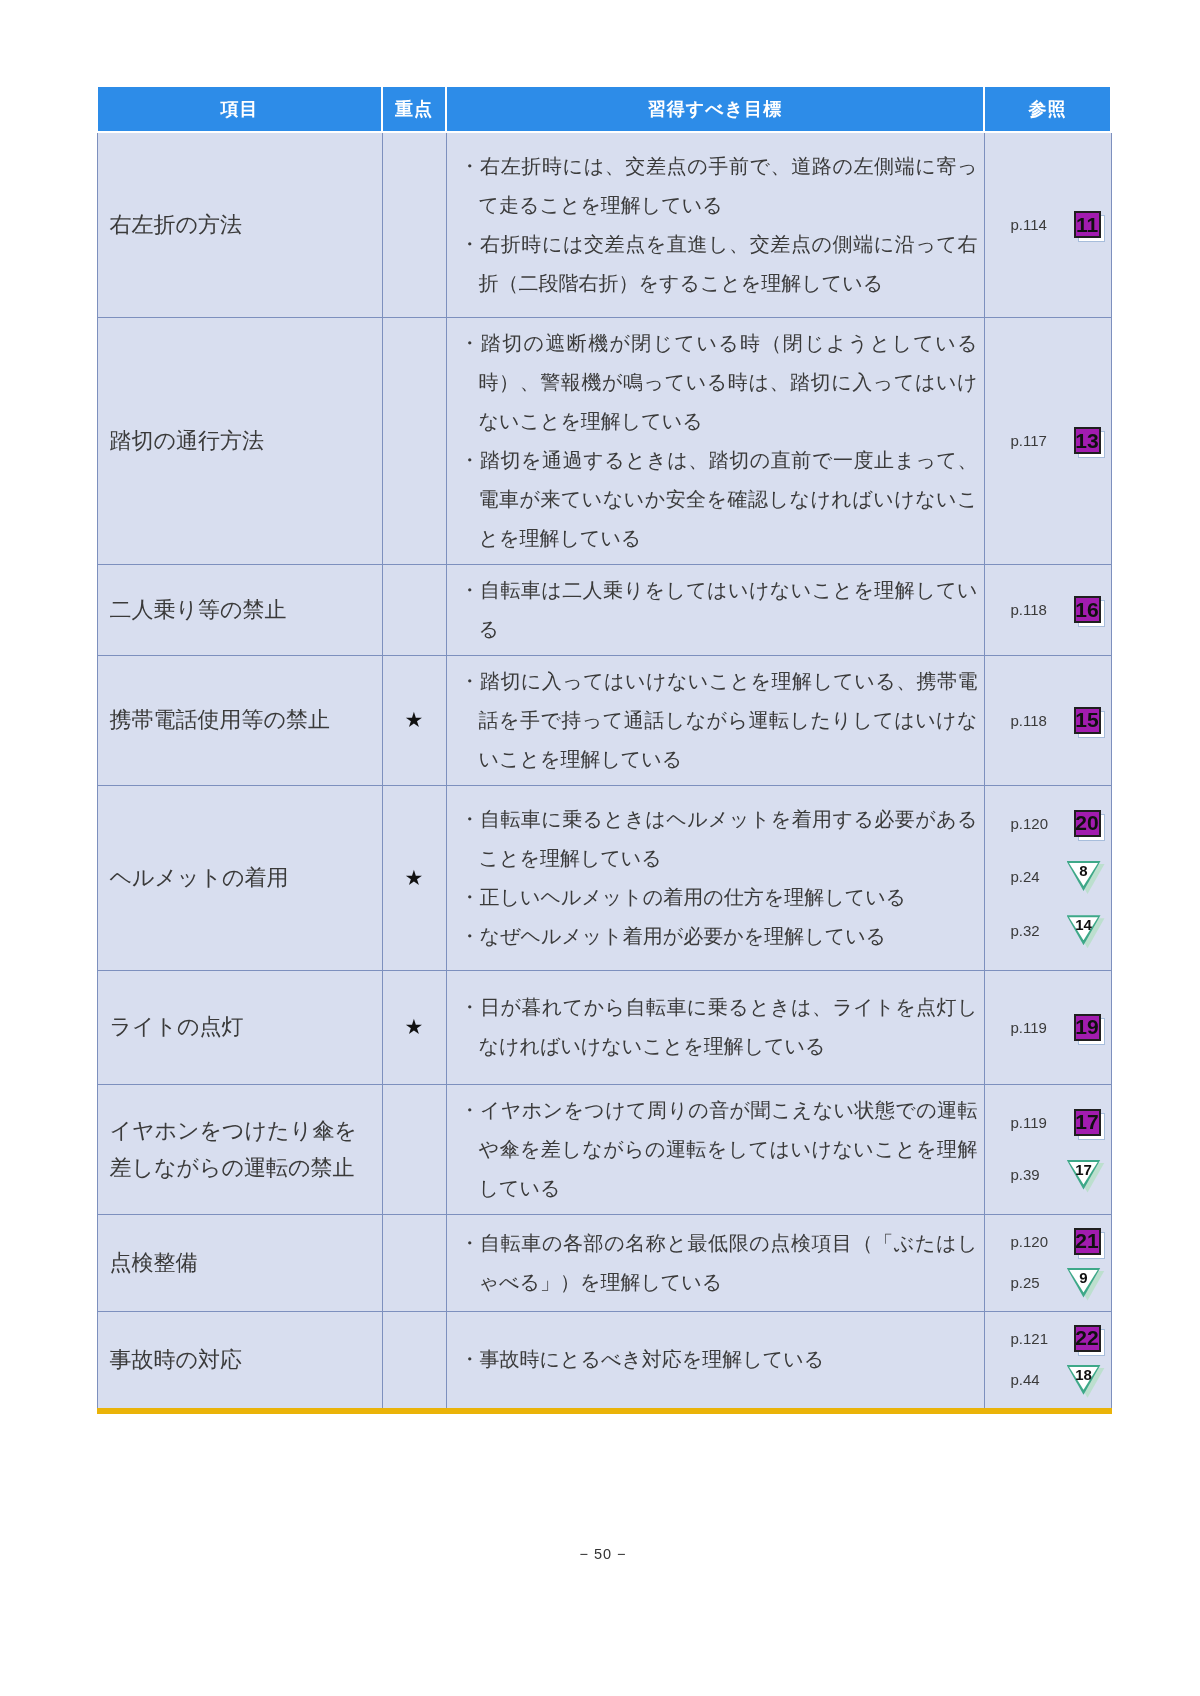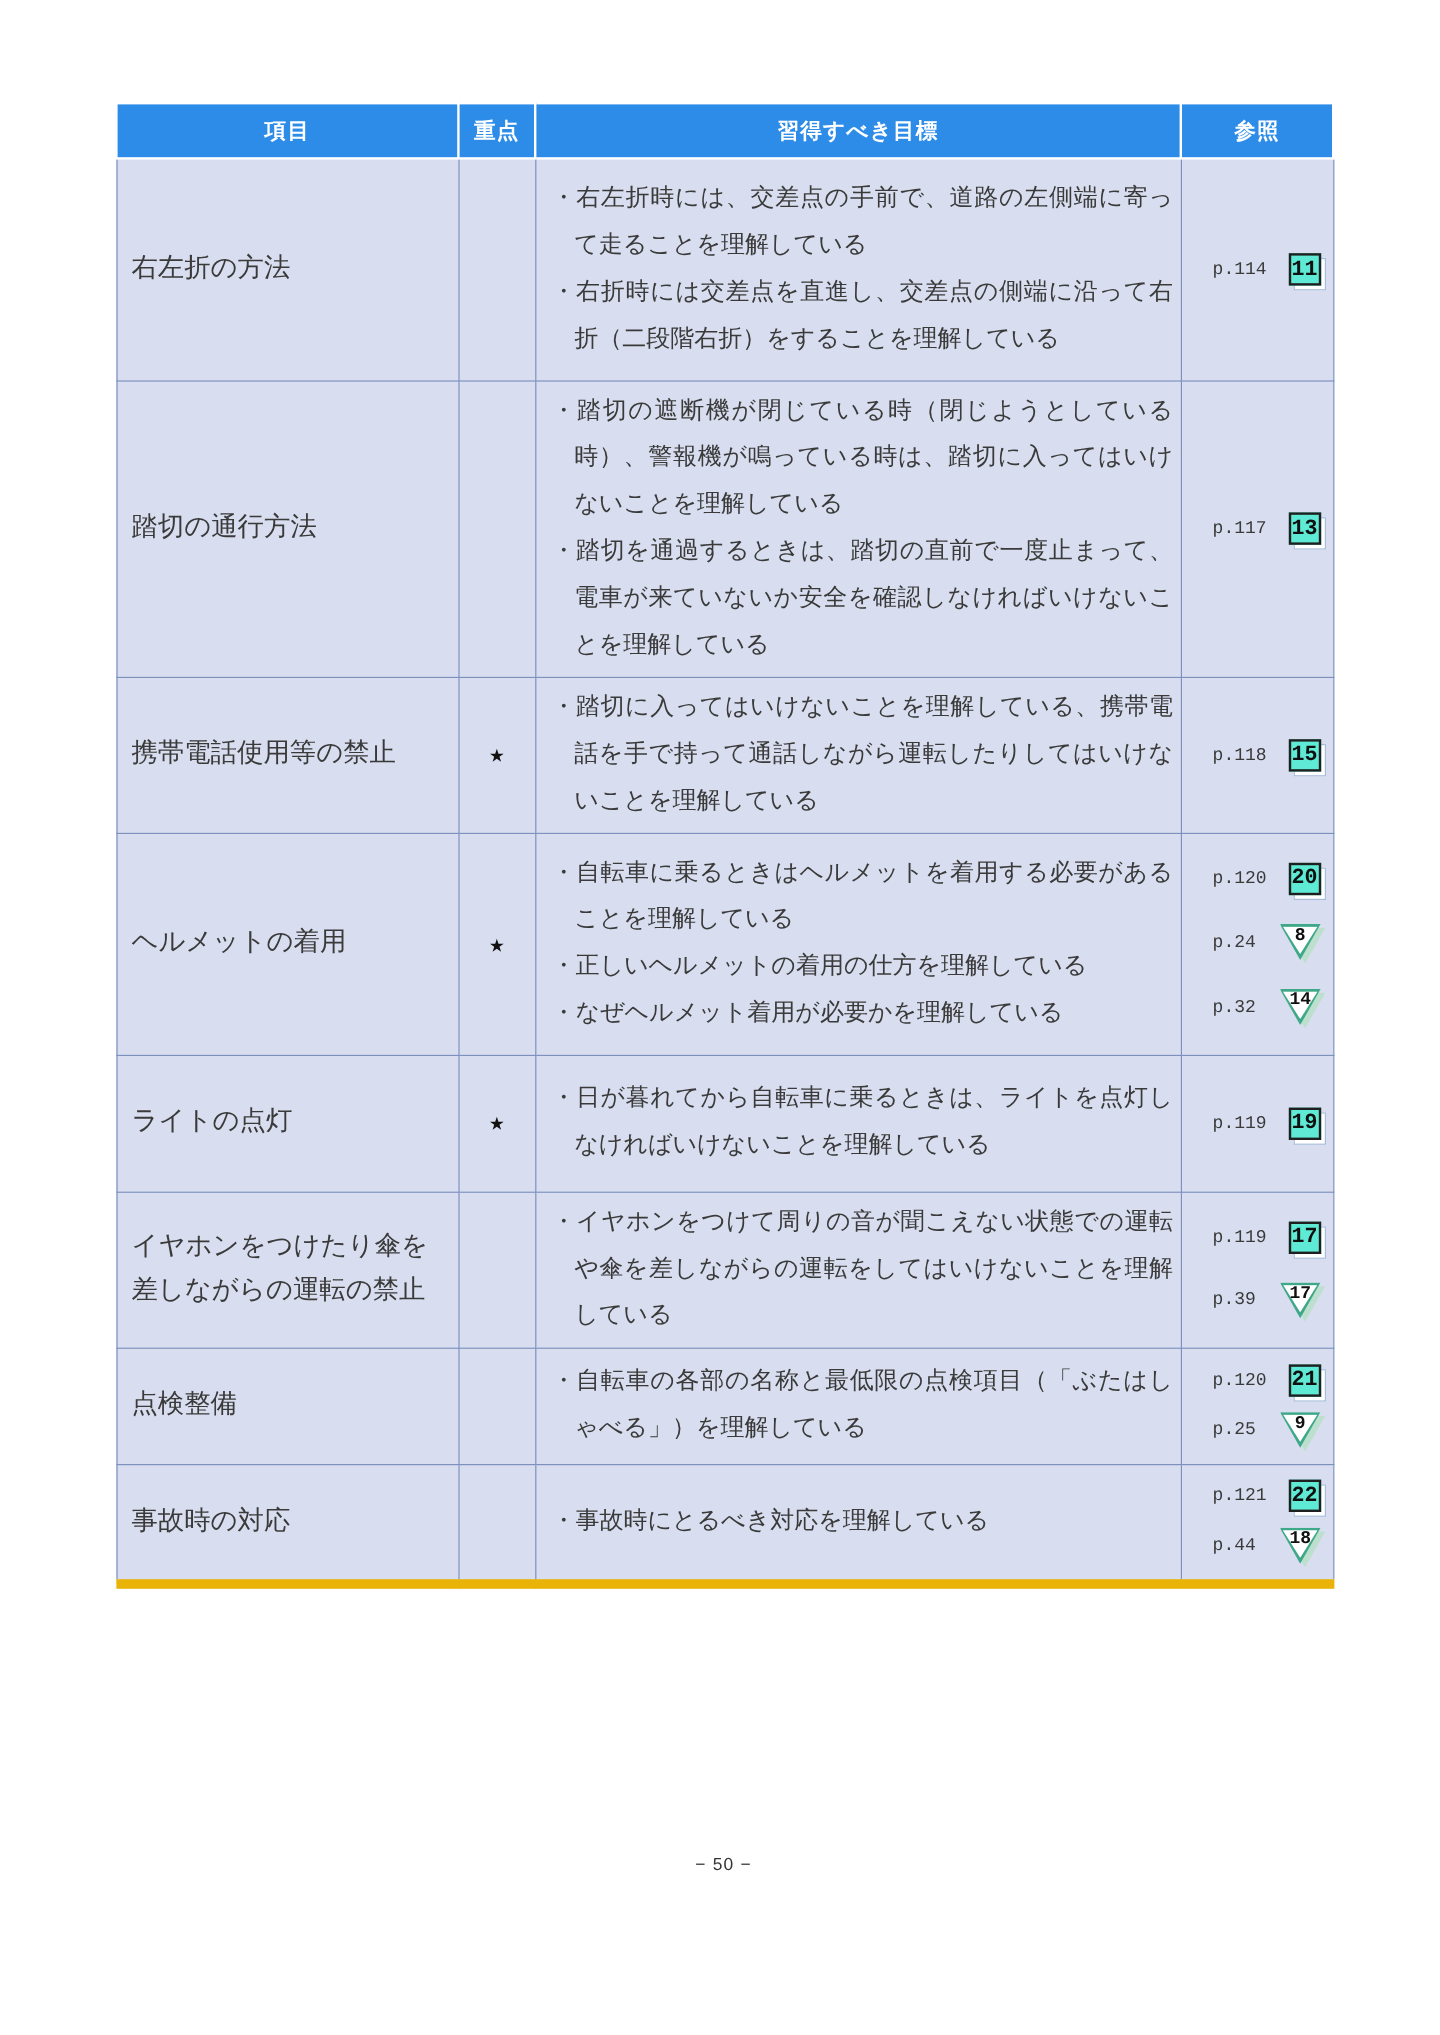--- a/index.html
+++ b/index.html
@@ -15,21 +15,21 @@
 
   th{
     background:#2d8ce8;color:#ffffff;border:2px solid #ffffff;
     font-size:18px;font-weight:bold;height:44px;padding:0;text-align:center;
     letter-spacing:1px;
   }
   td{
     background:#d8deef;border:1px solid #7d90be;vertical-align:middle;
     box-sizing:border-box;
   }
-  table{border-bottom:8px solid #eab308;font-family:Liberation Mono, monospace;}
+  table{border-bottom:6px solid #eab308;}
 
   .r1 td{height:185px}.r2 td{height:217px}.r3 td{height:78px}
   .r4 td{height:114px}.r5 td{height:185px}.r6 td{height:114px}
   .r7 td{height:116px}.r8 td{height:97px}.r9 td{height:100px}
 
   .c-item{padding:6px 8px 6px 12px;font-size:22px;line-height:1.7;}
   .c-emph{text-align:center;font-size:21px;color:#111;padding:0;}
   .c-goal{padding:6px 6px 6px 13px;font-size:20px;}
   .goal-line{
     line-height:1.95;color:#3a3a3a;
@@ -47,23 +47,23 @@
   }
   .ref-page{font-size:15px;color:#3a3a3a;}
 
   
   .sq-badge{position:relative;width:27px;height:27px;flex:0 0 auto;display:inline-block;}
   .sq-shadow{
     position:absolute;left:4px;top:4px;width:27px;height:27px;
     background:#ffffff;border:1px solid #a7bddb;box-sizing:border-box;
   }
   .sq-main{
-    position:absolute;inset:0;background:#5eead4;border:2px solid #1f1f1f;
+    position:absolute;inset:0;background:#a21caf;border:2px solid #1f1f1f;
     box-sizing:border-box;display:flex;align-items:center;justify-content:center;
-    font-weight:bold;font-size:18px;color:#101010;
+    font-weight:bold;font-size:21px;color:#101010;
   }
 
   
   .tri-badge{position:relative;width:34px;height:30px;flex:0 0 auto;display:inline-block;}
   .tri-shadow{
     position:absolute;inset:0;transform:translate(4px,3px);
     background:#bcdfce;clip-path:polygon(0 0,100% 0,50% 100%);
   }
   .tri-outer{
     position:absolute;inset:0;background:#3ea888;
@@ -148,20 +148,44 @@
                 <div class="ref-line">
                   <span class="ref-page">p.117</span>
                   <span class="sq-badge">
                     <span class="sq-shadow"></span>
                     <span class="sq-main">13</span>
                   </span>
                 </div>
               </div>
       </td>
     </tr>
+          <tr class="r3">
+      <td class="c-item">
+        <span>二人乗り等の禁止</span>
+      </td>
+      <td class="c-emph">
+        <span></span>
+      </td>
+      <td class="c-goal">
+        <div>
+                <div class="goal-line">・自転車は二人乗りをしてはいけないことを理解している</div>
+              </div>
+      </td>
+      <td class="c-ref">
+        <div class="ref-wrap">
+                <div class="ref-line">
+                  <span class="ref-page">p.118</span>
+                  <span class="sq-badge">
+                    <span class="sq-shadow"></span>
+                    <span class="sq-main">16</span>
+                  </span>
+                </div>
+              </div>
+      </td>
+    </tr>
           <tr class="r4">
       <td class="c-item">
         <span>携帯電話使用等の禁止</span>
       </td>
       <td class="c-emph">
         <span>★</span>
       </td>
       <td class="c-goal">
         <div>
                 <div class="goal-line">・踏切に入ってはいけないことを理解している、携帯電話を手で持って通話しながら運転したりしてはいけないことを理解している</div>

